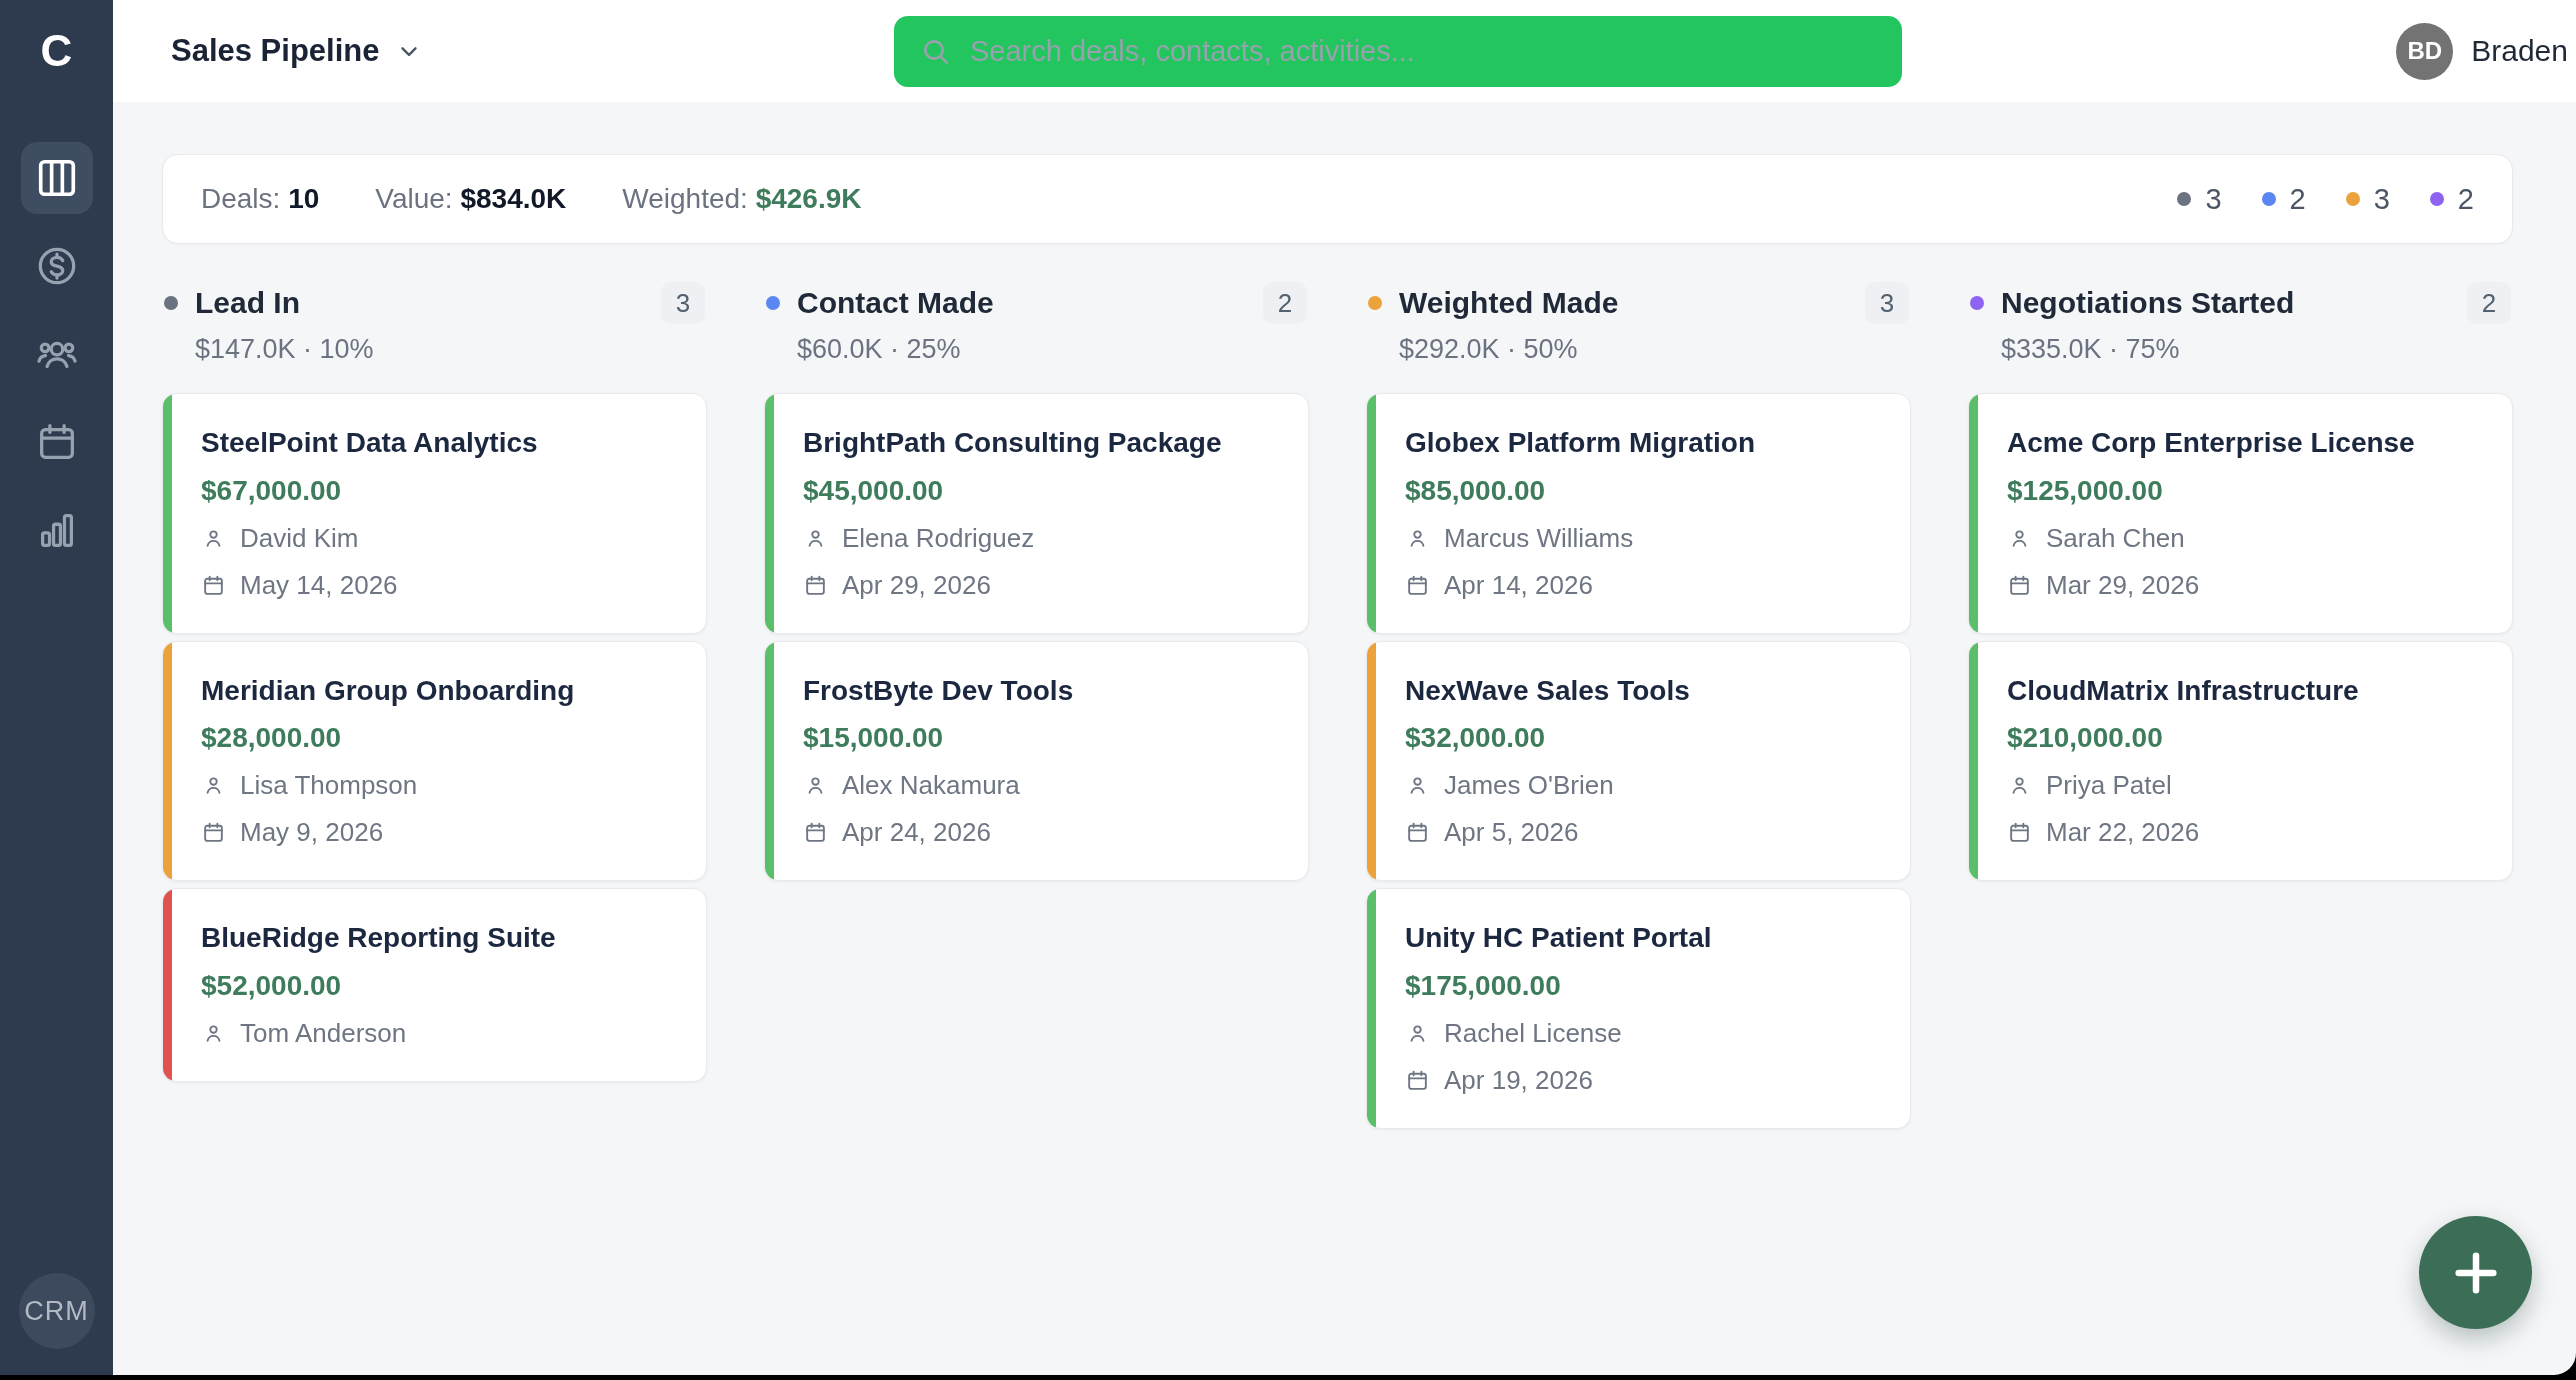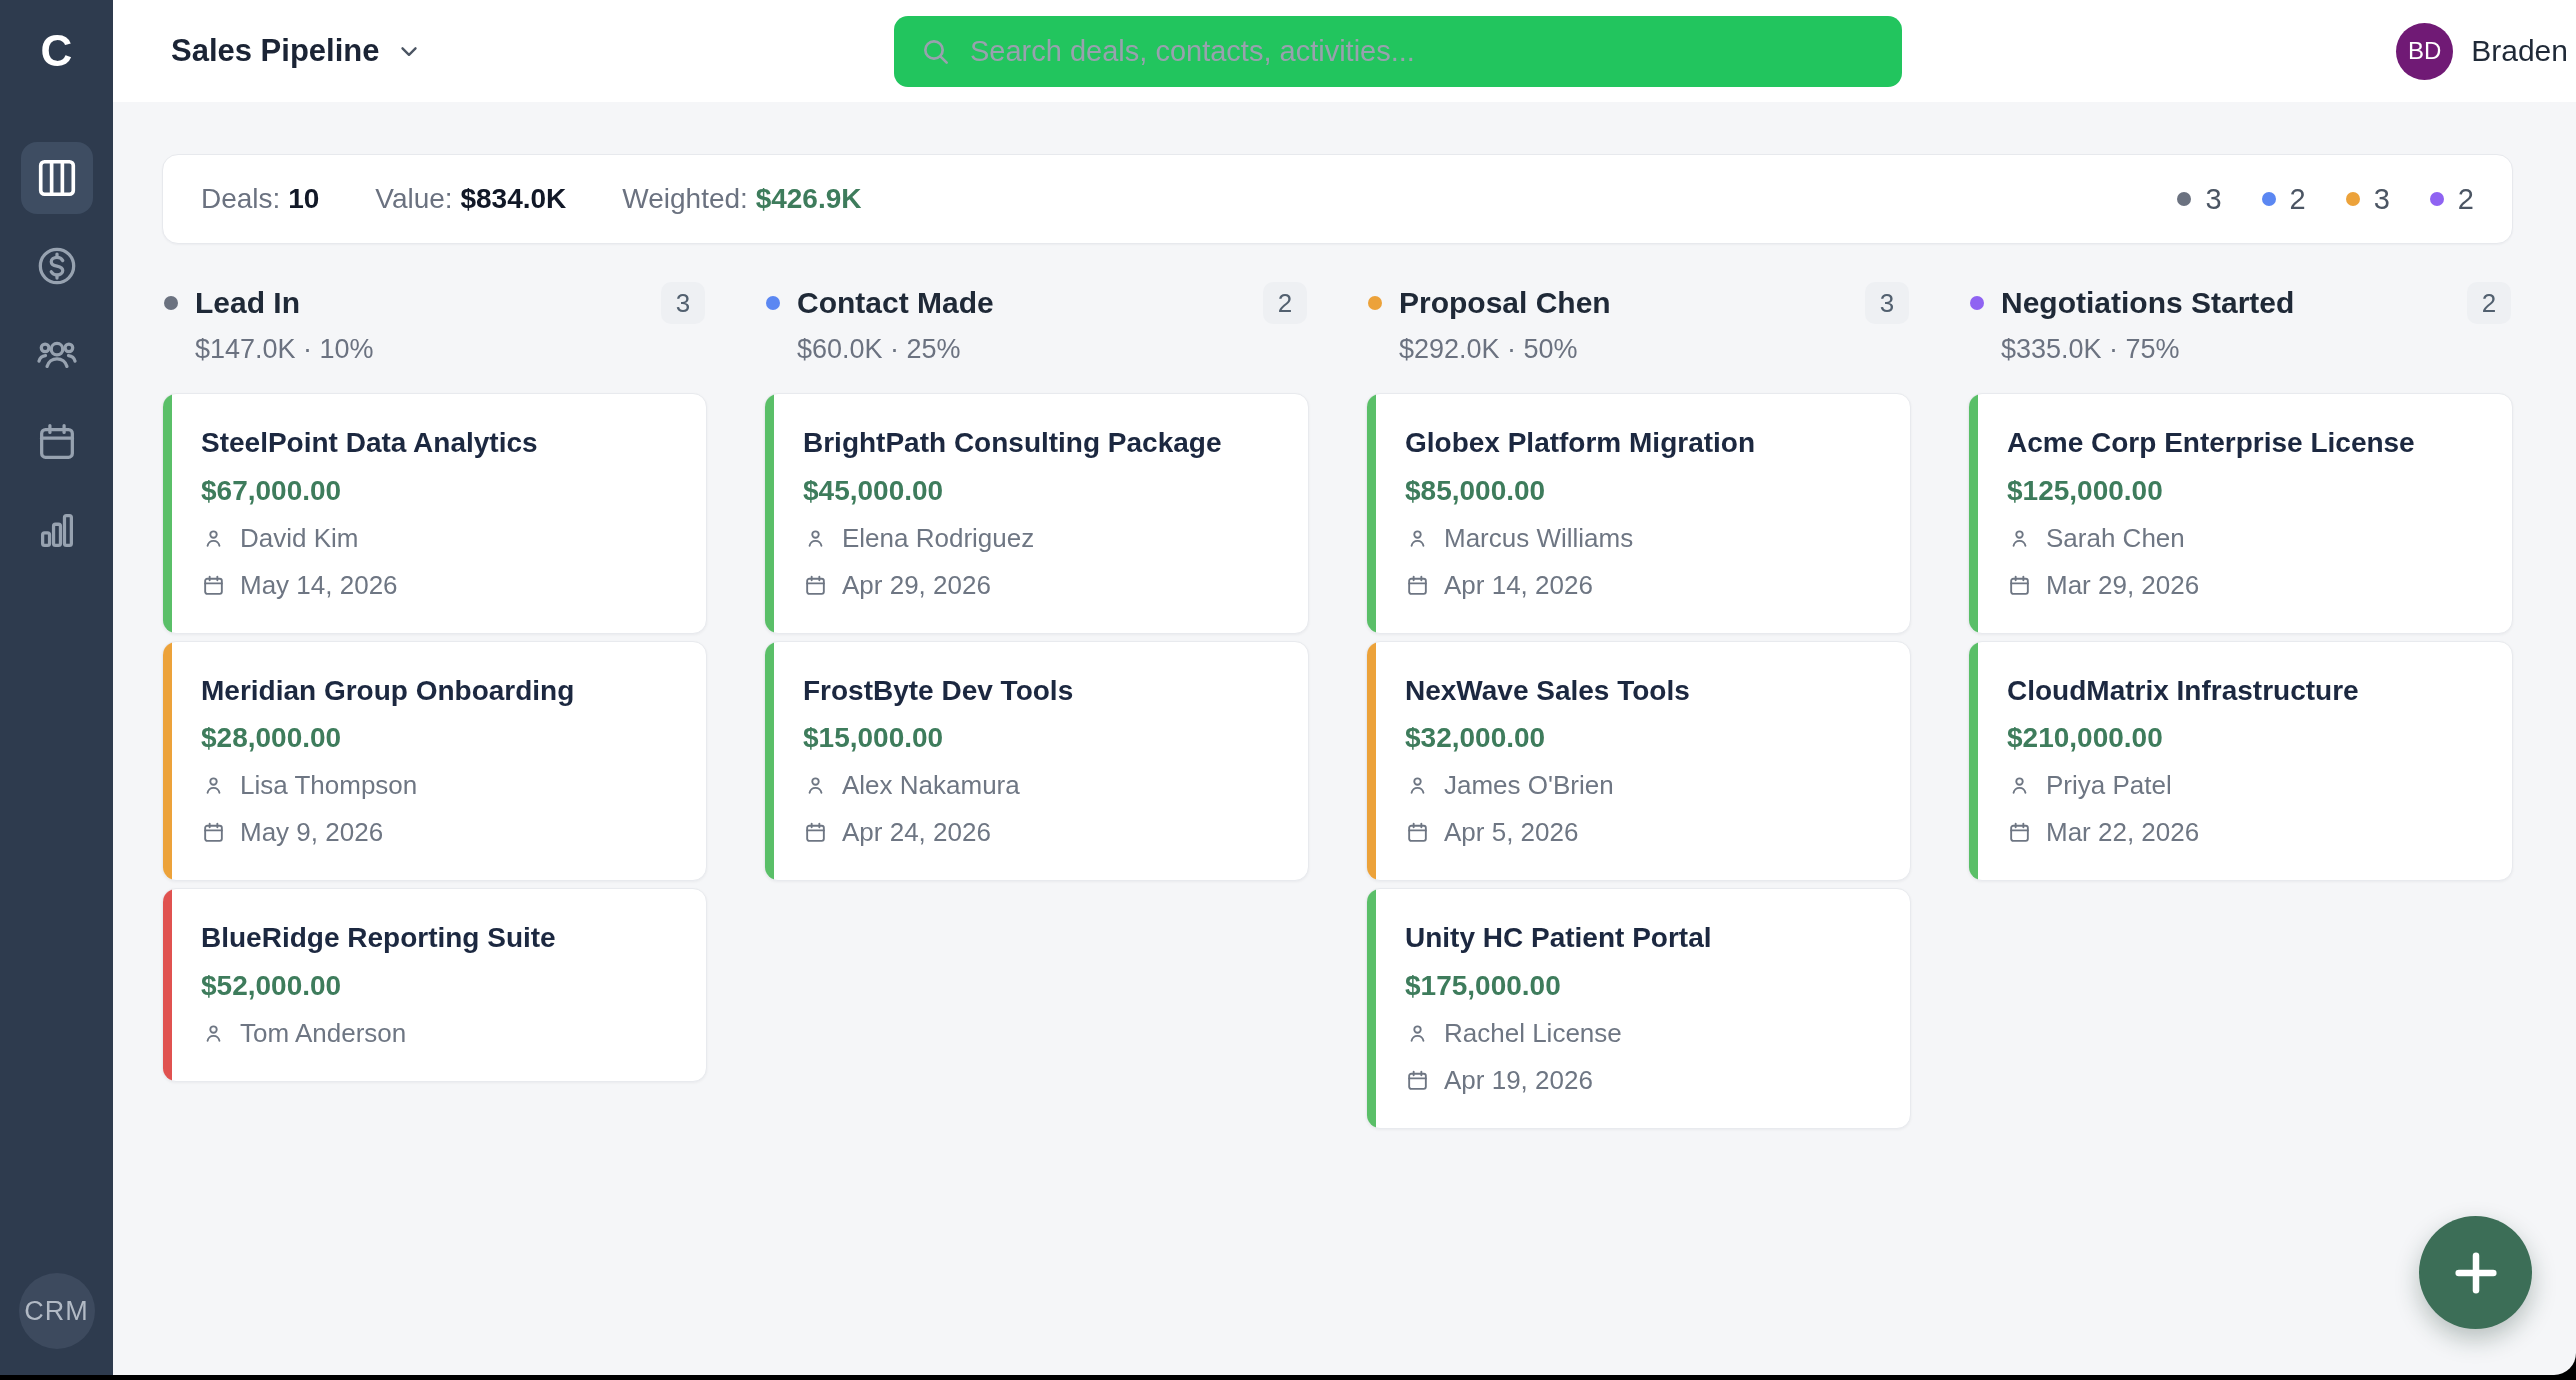--- a/index.html
+++ b/index.html
@@ -22,21 +22,21 @@
   .main { flex:1; display:flex; flex-direction:column; position:relative; min-width:0; }
   .topbar { height:102px; background:#ffffff; position:relative; display:flex; align-items:center; flex-shrink:0; }
   .title-wrap { display:flex; align-items:center; gap:16px; margin-left:58px; cursor:pointer;justify-content:center; }
   .page-title { font-size:31px; font-weight:700; color:#1b2435; }
   .chev { width:26px; height:26px; stroke:#4b5563; fill:none; stroke-width:2.2; stroke-linecap:round; stroke-linejoin:round; }
   .search { position:absolute; left:781px; top:16px; width:1008px; height:71px; background:#22c55e; border-radius:14px; display:flex; align-items:center; padding:0 26px; gap:18px; }
   .search svg { width:32px; height:32px; stroke:#99a1ae; fill:none; stroke-width:2; stroke-linecap:round; flex-shrink:0; }
   .search input { flex:1; border:none; outline:none; background:transparent; font-family:"Liberation Sans", sans-serif; font-size:29px; color:#374151; }
   .search input::placeholder { color:#99a1ae; }
   .user { position:absolute; right:8px; top:0; height:102px; display:flex; align-items:center; gap:18px; cursor:pointer; }
-  .avatar { width:57px; height:57px; border-radius:50%; background:#701a75; color:#ffffff; font-size:24px; font-weight:400; display:flex; align-items:center; justify-content:center; }
+  .avatar { width:57px; height:57px; border-radius:50%; background:#737373; color:#ffffff; font-size:24px; font-weight:700; display:flex; align-items:center; justify-content:center; }
   .uname { font-size:30px; color:#1f2937; font-weight:500; white-space:nowrap; }
 
   
   .content { flex:1; padding:52px 63px 0 49px; overflow:hidden; }
 
   .statsbar { background:#ffffff; border:1px solid #e7e9ed; border-radius:16px; height:90px; display:flex; align-items:center; padding:0 38px; box-shadow:0 1px 2px rgba(16,24,40,.04); }
   .stat { font-size:28px; color:#6b7280; margin-right:56px; white-space:nowrap; }
   .stat b { color:#111827; font-weight:700; }
   .stat b.green { color:#3e7c5c;text-align:center; }
   .dots { margin-left:auto; display:flex; align-items:center; gap:40px; }
@@ -280,21 +280,21 @@
                     <line x1="4" y1="10" x2="20" y2="10"></line>
                   </svg>
                     <span>Apr 24, 2026</span>
                   </div>
                 </article>
             </div>
           </section>
           <section class="column">
             <div class="col-head">
               <span class="dot" style="background: rgb(236, 162, 58);"></span>
-              <span class="col-title">Proposal Chen</span>
+              <span class="col-title">Weighted Made</span>
               <span class="badge">3</span>
             </div>
             <div class="col-sub">$292.0K · 50%</div>
             <div class="cards">
 
             <article class="card">
                   <span class="accent" style="background: rgb(90, 191, 104);"></span>
                   <h3 class="card-title">Globex Platform Migration</h3>
                   <div class="card-value">$85,000.00</div>
                   <div class="meta">

